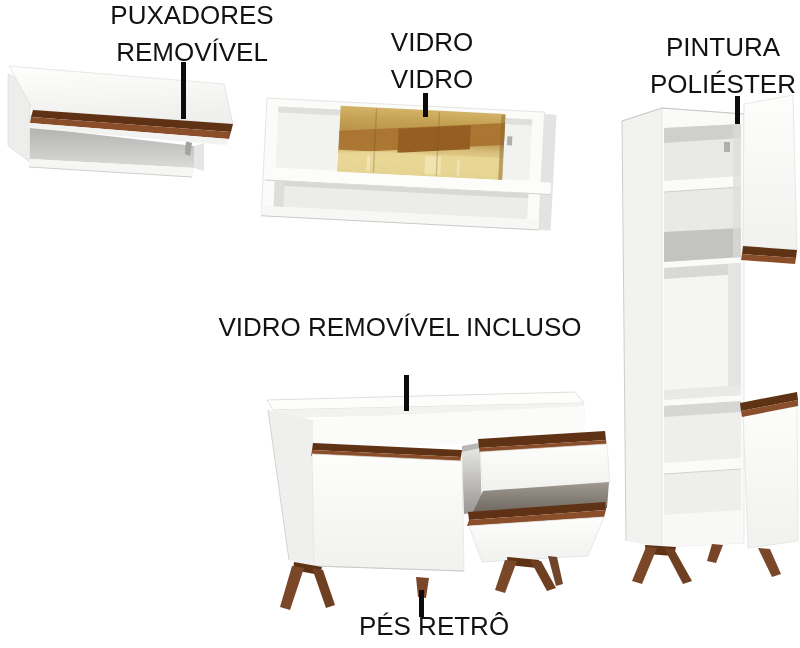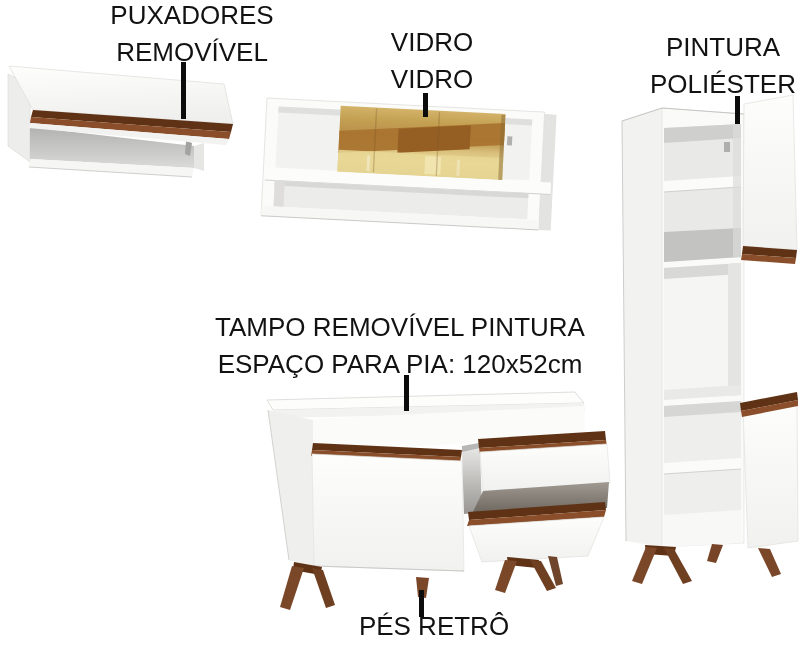--- a/index.html
+++ b/index.html
@@ -192,21 +192,20 @@
     <span>VIDRO</span>
     <span>VIDRO</span>
   </div>
 
   <div class="callout" style="left:633px;top:29px;width:180px">
     <span>PINTURA</span>
     <span>POLIÉSTER</span>
   </div>
 
   <div class="callout" style="left:175px;top:309px;width:450px">
-    <span>TAMPO REMOVÍVEL PINTURA</span>
-    <span>ESPAÇO PARA PIA: 120x52cm</span>
+    <span>VIDRO REMOVÍVEL INCLUSO</span>
   </div>
 
   <div class="callout" style="left:324px;top:608px;width:220px">
     <span>PÉS RETRÔ</span>
   </div>
 
 </div>
 
 </body></html>

